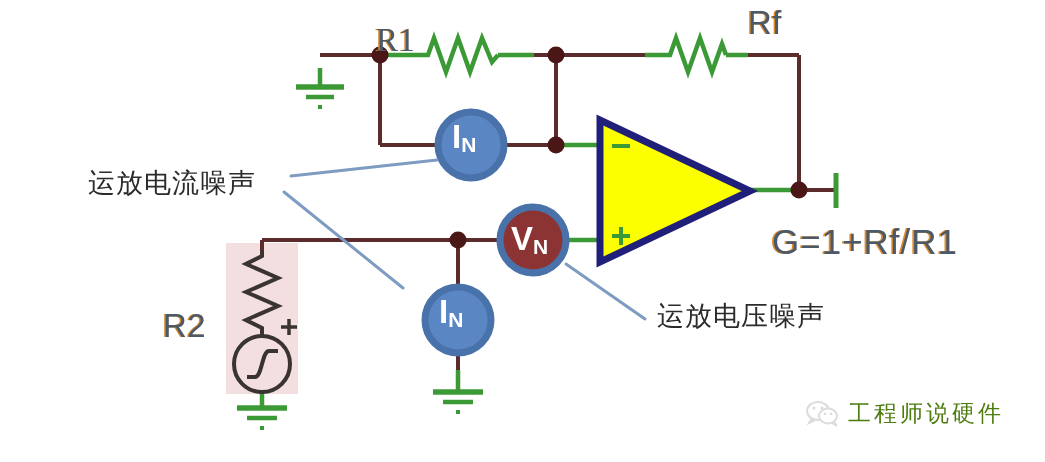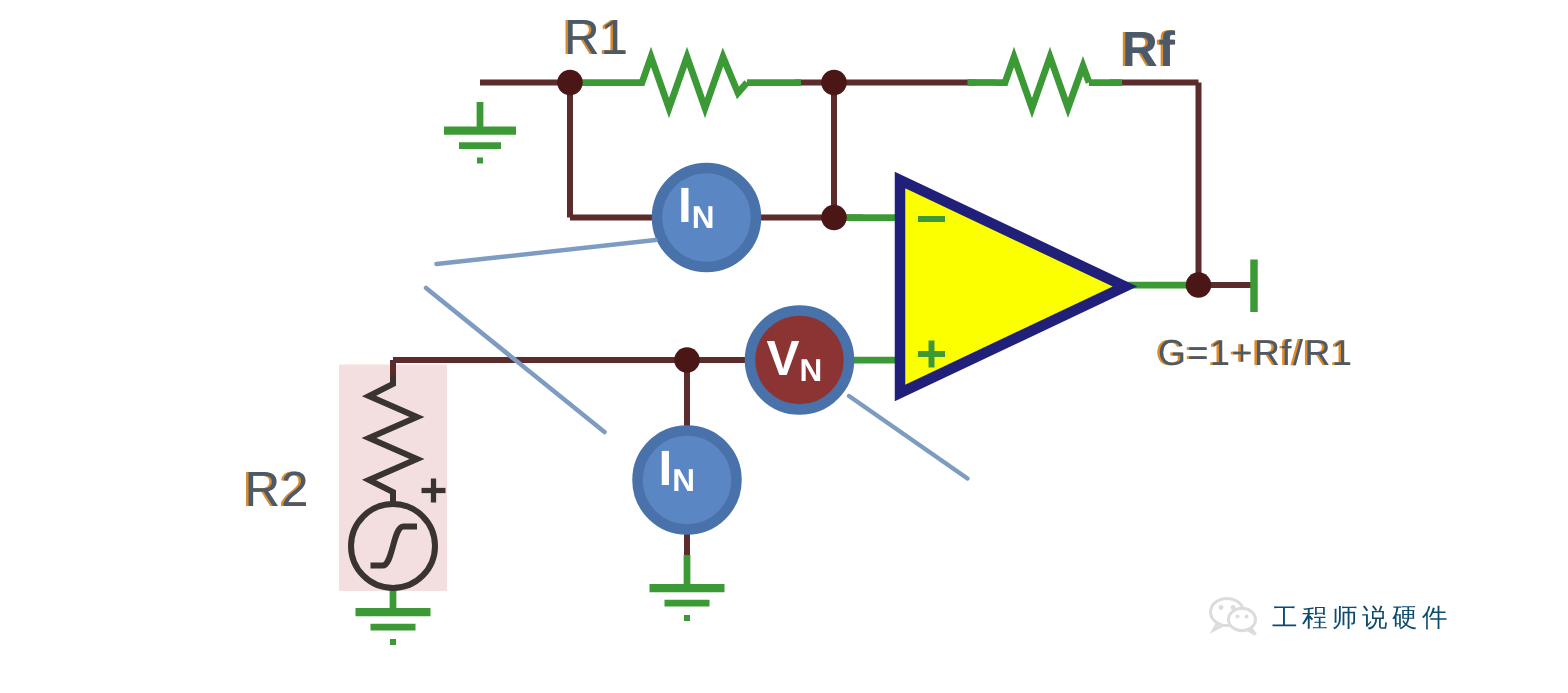--- a/index.html
+++ b/index.html
@@ -34,35 +34,35 @@
   }
   
   .refdes {
     font-size: 33px;
     font-weight: 400;
     color: #4a5a6a;
     text-shadow: -1.6px 0 0 #d98a2b, -0.8px 0 0 rgba(214,140,60,0.55);
     letter-spacing: 0.5px;
   }
   .formula {
-    font-size: 24px;
+    font-size: 35px;
     font-weight: 400;
     color: #4a5a6a;
     text-shadow: -1.7px 0 0 #e08a28, -0.8px 0 0 rgba(214,140,60,0.6);
     letter-spacing: 1px;
   }
   .cn {
     font-size: 27px;
     font-weight: 400;
     color: #2b2b2b;
     letter-spacing: 1px;
   }
   .wm-text {
-    font-size: 17px;
-    color: #0c4a6e;
+    font-size: 23px;
+    color: #4d7c0f;
     letter-spacing: 3px;
     font-weight: 400;
     text-align: right;
   }
   #watermark {
     position: absolute;
     display: flex;
     align-items: center;
     gap: 8px;
   }
@@ -195,29 +195,31 @@
     </g>
 
     <g stroke="#7e9cc2" stroke-width="3" fill="none" stroke-linecap="round">
       <path d="M 291 176 L 437 160"></path>
       <path d="M 284 192 L 403 288"></path>
       <path d="M 566 264 L 645 319"></path>
     </g>
 
   </svg>
 
-  <div class="lbl refdes" style="left:376px; top:8px;">R1</div>
-
-  <div class="lbl refdes" style="left:748px; top:16px;font-weight:bold;">Rf</div>
+  <div class="lbl refdes" style="left:376px; top:24px;font-family:Liberation Serif, serif;">R1</div>
+
+  <div class="lbl refdes" style="left:748px; top:6px;">Rf</div>
 
   <div class="lbl refdes" style="left:163px; top:282px;margin-top:27px;">R2</div>
 
   <div class="lbl formula" style="left:772px; top:224px;">G=1+Rf/R1</div>
 
-
+  <div class="lbl cn" style="left:88px; top:170px;">运放电流噪声</div>
+
+  <div class="lbl cn" style="left:657px; top:303px;">运放电压噪声</div>
 
   <div class="lbl" style="left:452px; top:120px; color:#ffffff; font-size:33px;">
     <span>I</span><span style="font-size:21px; vertical-align:-4px;">N</span>
   </div>
 
   <div class="lbl" style="left:439px; top:295px; color:#ffffff; font-size:33px;">
     <span>I</span><span style="font-size:21px; vertical-align:-4px;">N</span>
   </div>
 
   <div class="lbl" style="left:511px; top:222px; color:#ffffff; font-size:33px;">

